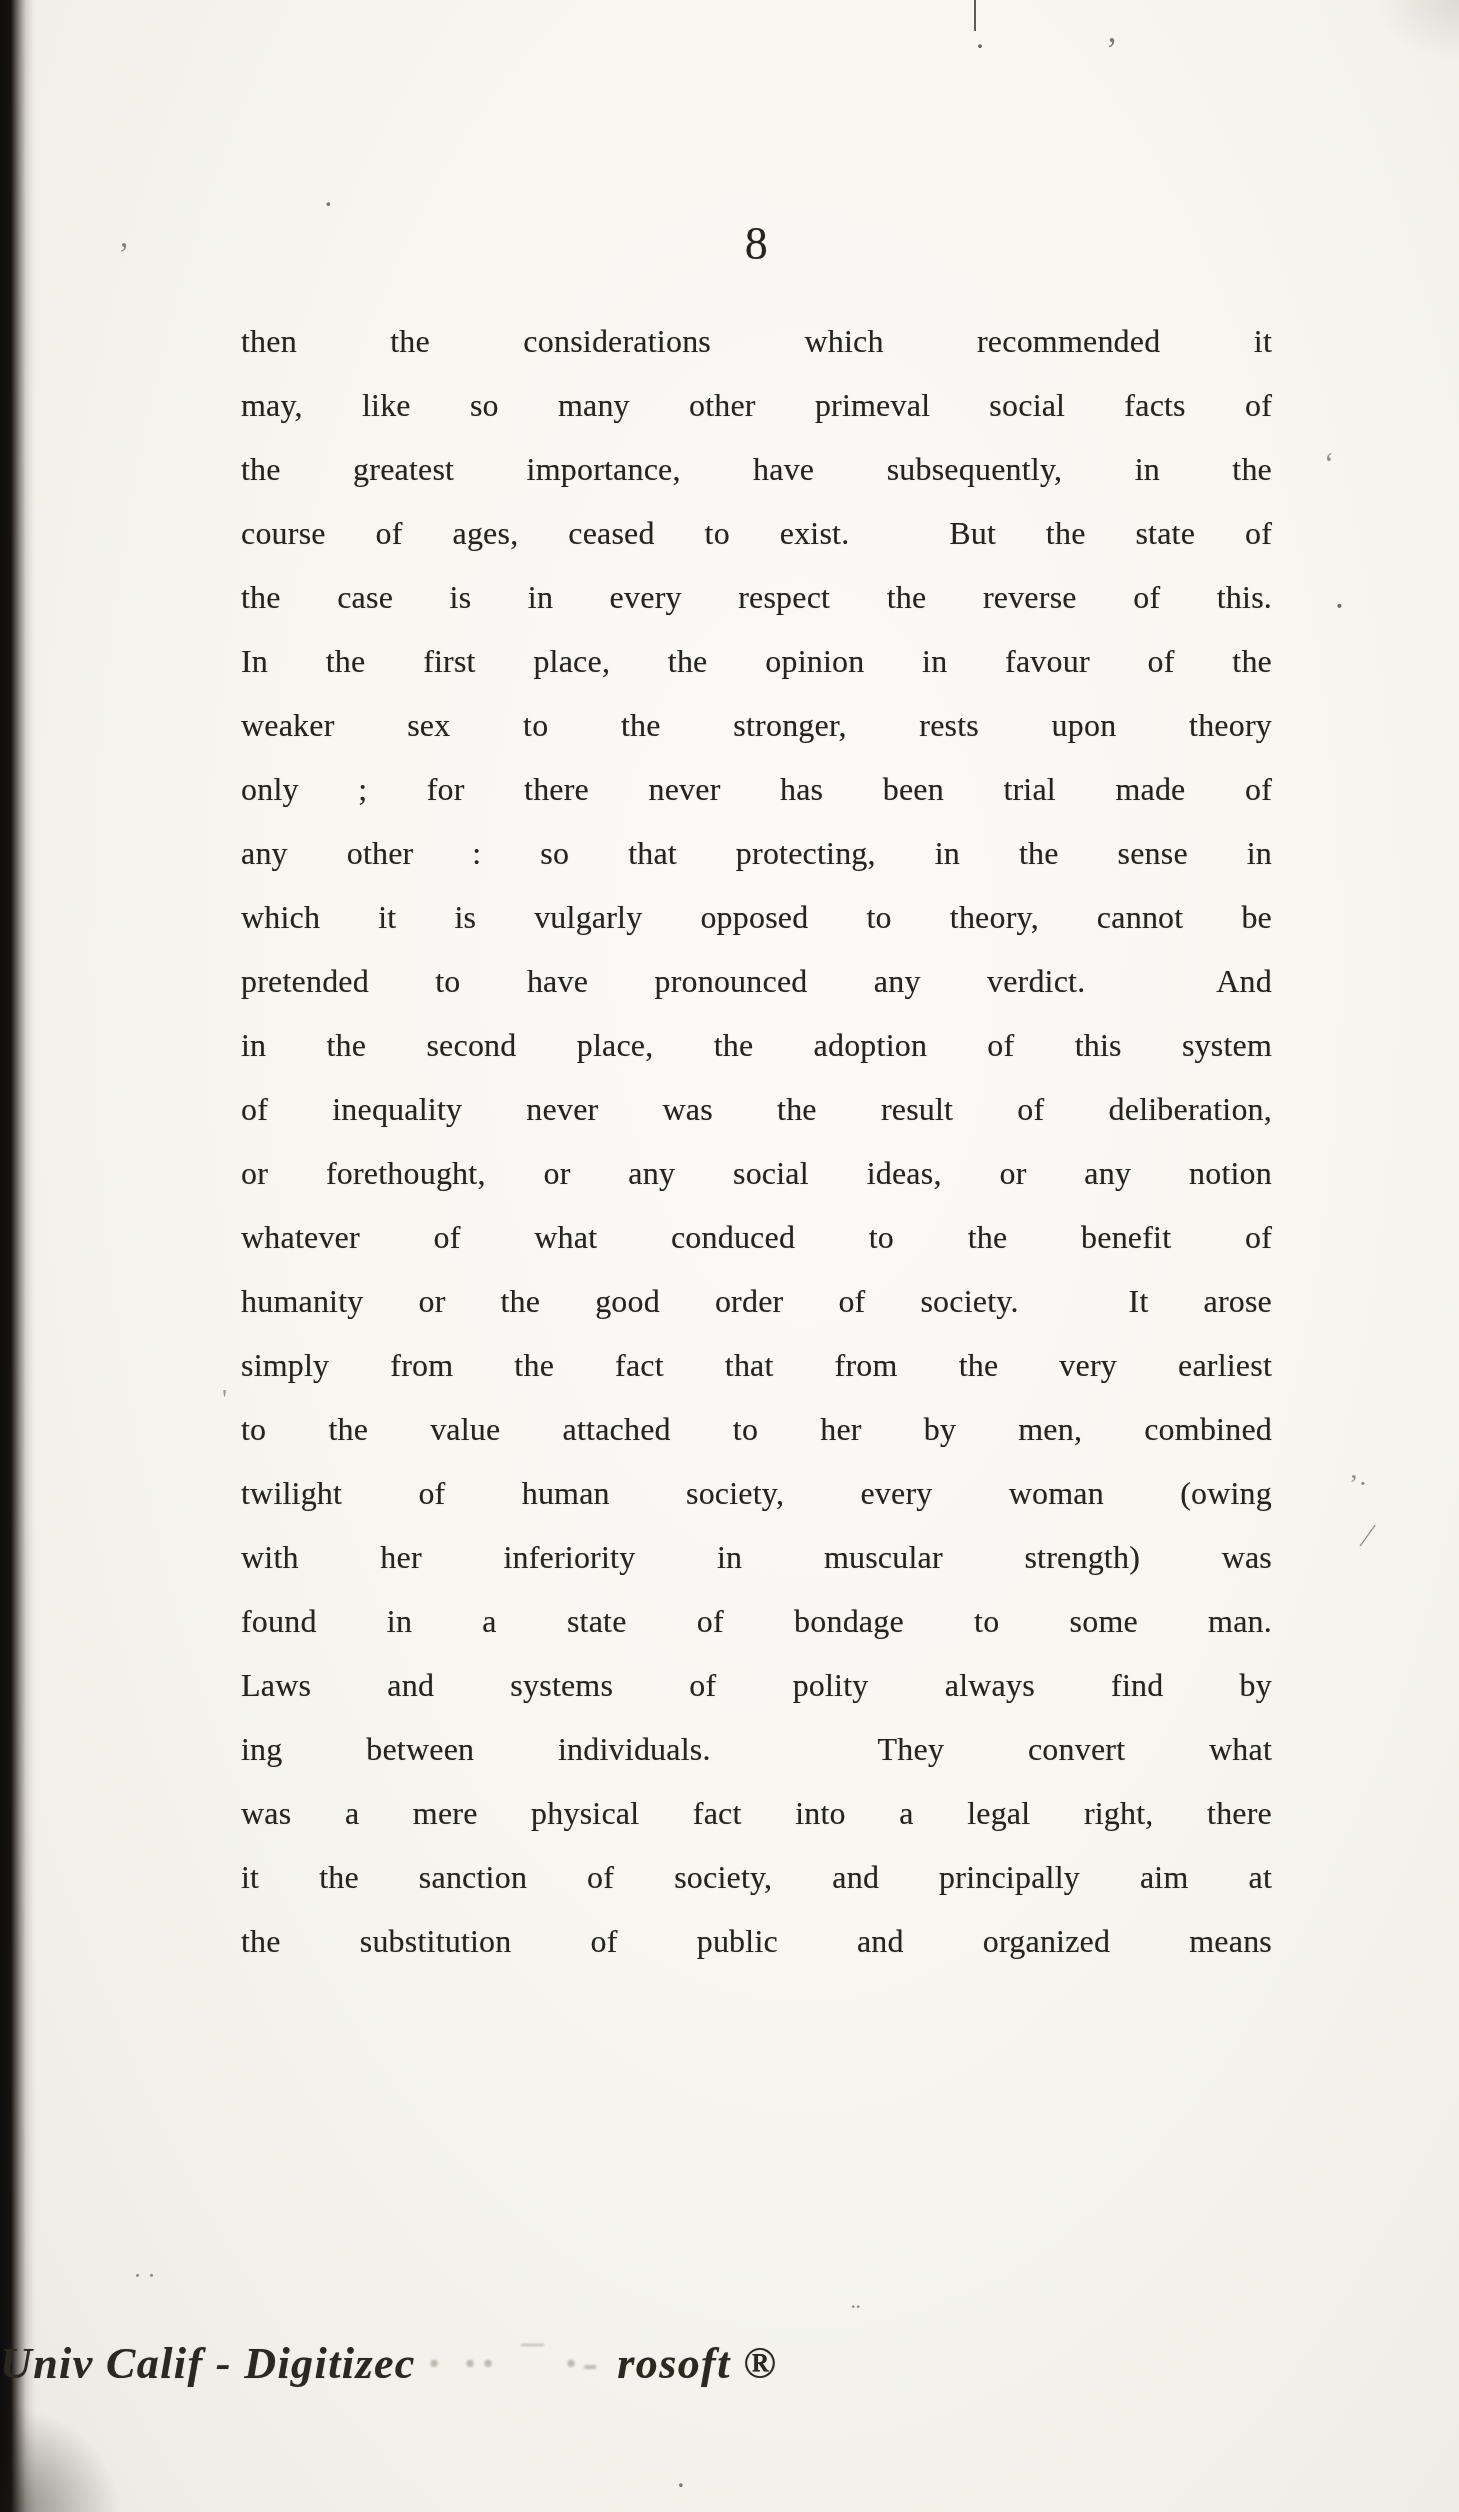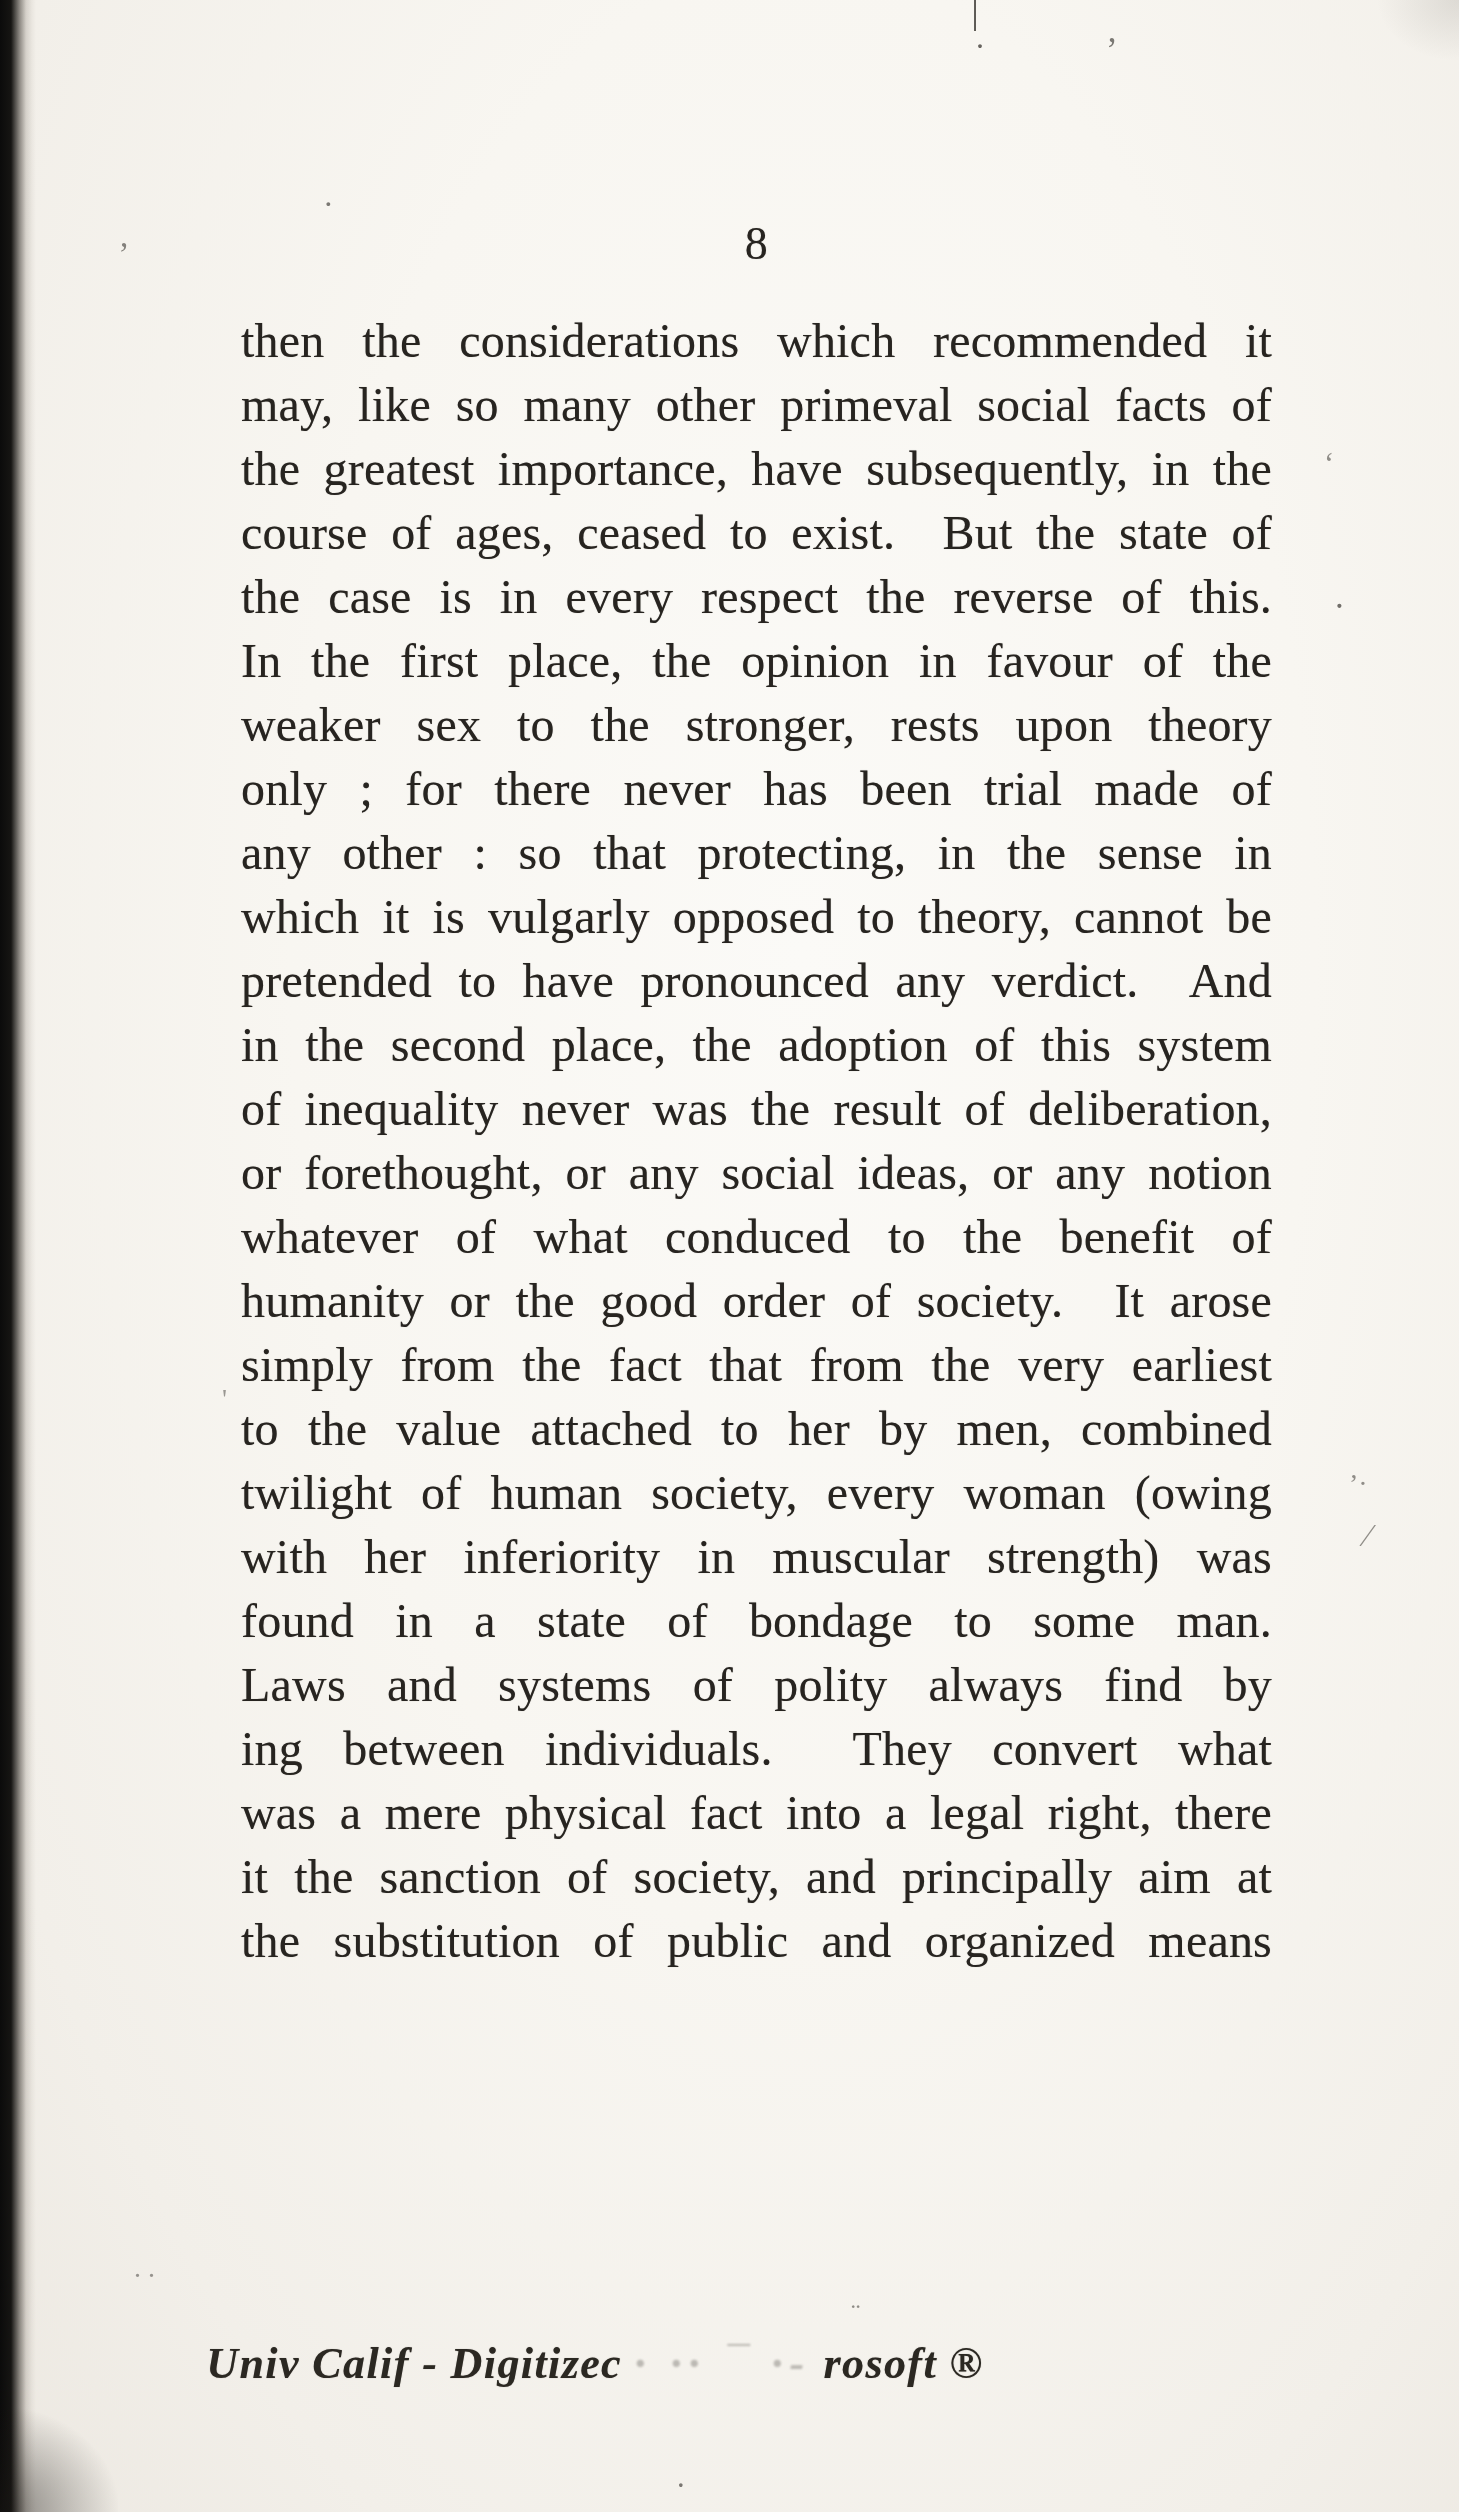--- a/index.html
+++ b/index.html
@@ -51,37 +51,37 @@
     text-align: center;
     font-size: 46px;
     letter-spacing: 0.7px;
     text-shadow: 0 0 0.8px rgba(40,36,30,0.45);
   }
   .text-block {
     position: absolute;
     top: 309px;
     left: 241px;
     width: 1031px;
-    font-size: 48px;
+    font-size: 32px;
     line-height: 64px;
     letter-spacing: 0.2px;
     text-shadow: 0 0 0.8px rgba(40,36,30,0.42);
   }
   .text-block .line {
     text-align: justify;
     text-align-last: justify;
     text-justify: inter-word;
     white-space: nowrap;
   }
   .footer {
     position: absolute;
     top: 2338px;
     left: 0;
     width: 1190px;
-    text-align: center;
+    text-align: left;
     font-style: italic;
     font-weight: bold;
     font-size: 44px;
     letter-spacing: 1.4px;
     color: #2b2822;
     text-shadow: 0 0 1px rgba(40,36,30,0.4);
   }
   .footer .faded {
     opacity: 0.28;
     filter: blur(1px);

